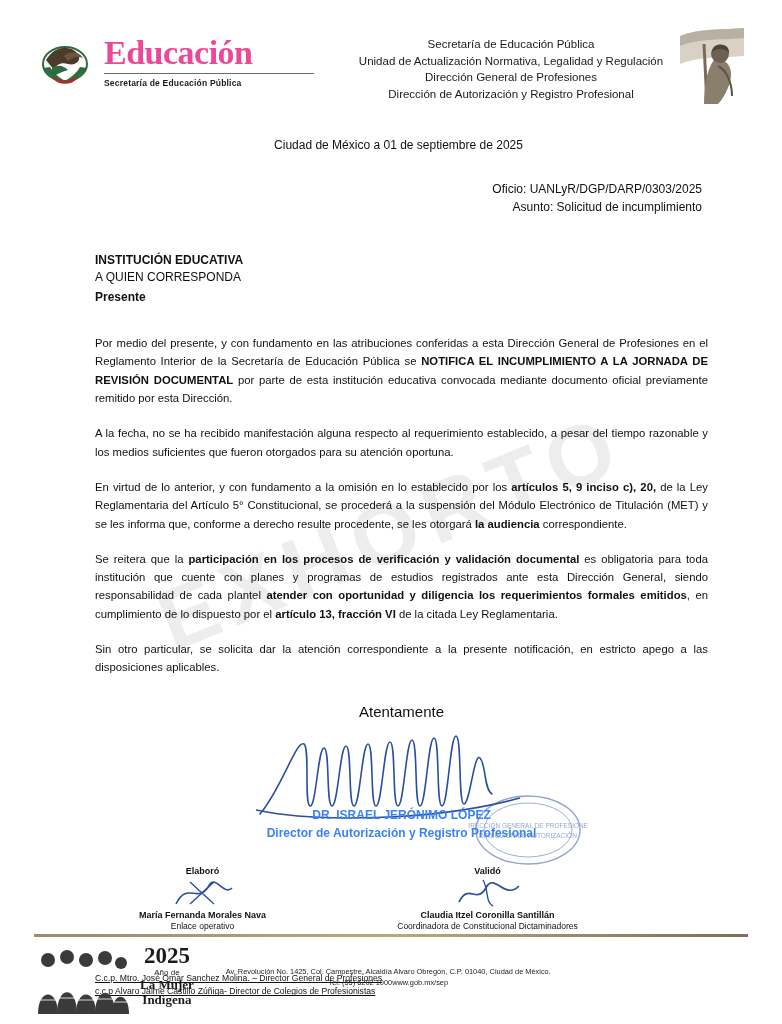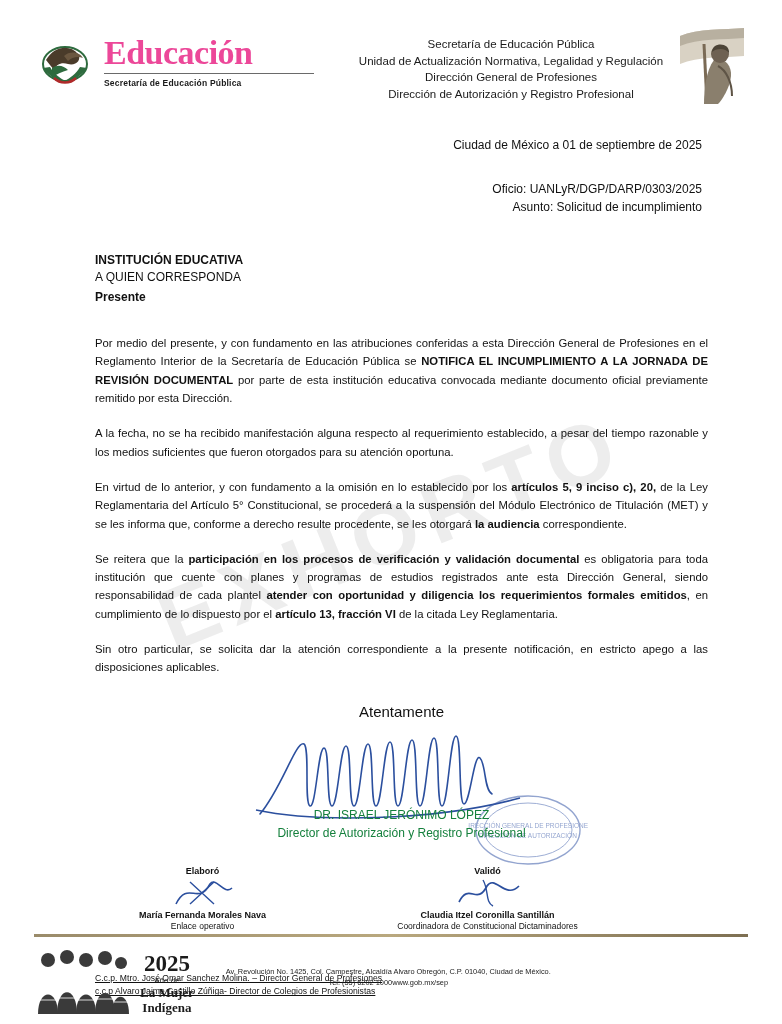--- a/index.html
+++ b/index.html
@@ -69,21 +69,21 @@
   }
 
   
   .content{
     padding:0 74px 0 95px;
     box-sizing:border-box;
     position:relative;
     z-index:3;
   }
   .place-date{
-    text-align:right;
+    text-align:center;
     font-size:12px;
     margin-top:42px;
     padding-right:6px;
   }
   .oficio{
     text-align:right;
     font-size:12px;
     margin-top:28px;
     padding-right:6px;
     line-height:1.5;
@@ -117,22 +117,22 @@
     height:120px;
     margin-top:2px;
   }
   .sig-svg{position:absolute;left:50%;transform:translateX(-50%);top:-4px;}
   .signer{
     position:absolute;
     left:0;right:0;
     top:84px;
     text-align:center;
     font-size:12px;
-    font-weight:normal;
-    color:#15803d;
+    font-weight:bold;
+    color:#3b82f6;
     line-height:1.5;
   }
   .seal{
     position:absolute;
     right:120px;top:60px;
     width:120px;height:96px;
     opacity:.55;
   }
 
   
@@ -177,21 +177,21 @@
   }
   .women{width:96px;height:70px;flex:0 0 auto;}
   .yearblock{
     flex:0 0 auto;
     margin-left:10px;
     text-align:center;
     color:#1b1b1b;
   }
   .year{
     font-family:"Liberation Serif", serif;
-    font-size:23px;font-weight:bold;line-height:1;margin-top:8px;
+    font-size:23px;font-weight:bold;line-height:1;
   }
   .year-sub1{font-size:8px;margin-top:1px;}
   .year-sub2{
     font-family:"Liberation Serif", serif;
     font-size:13px;font-weight:bold;line-height:1.12;margin-top:1px;
   }
   .addr{
     margin-left:32px;
     margin-top:22px;
     font-size:7.4px;

